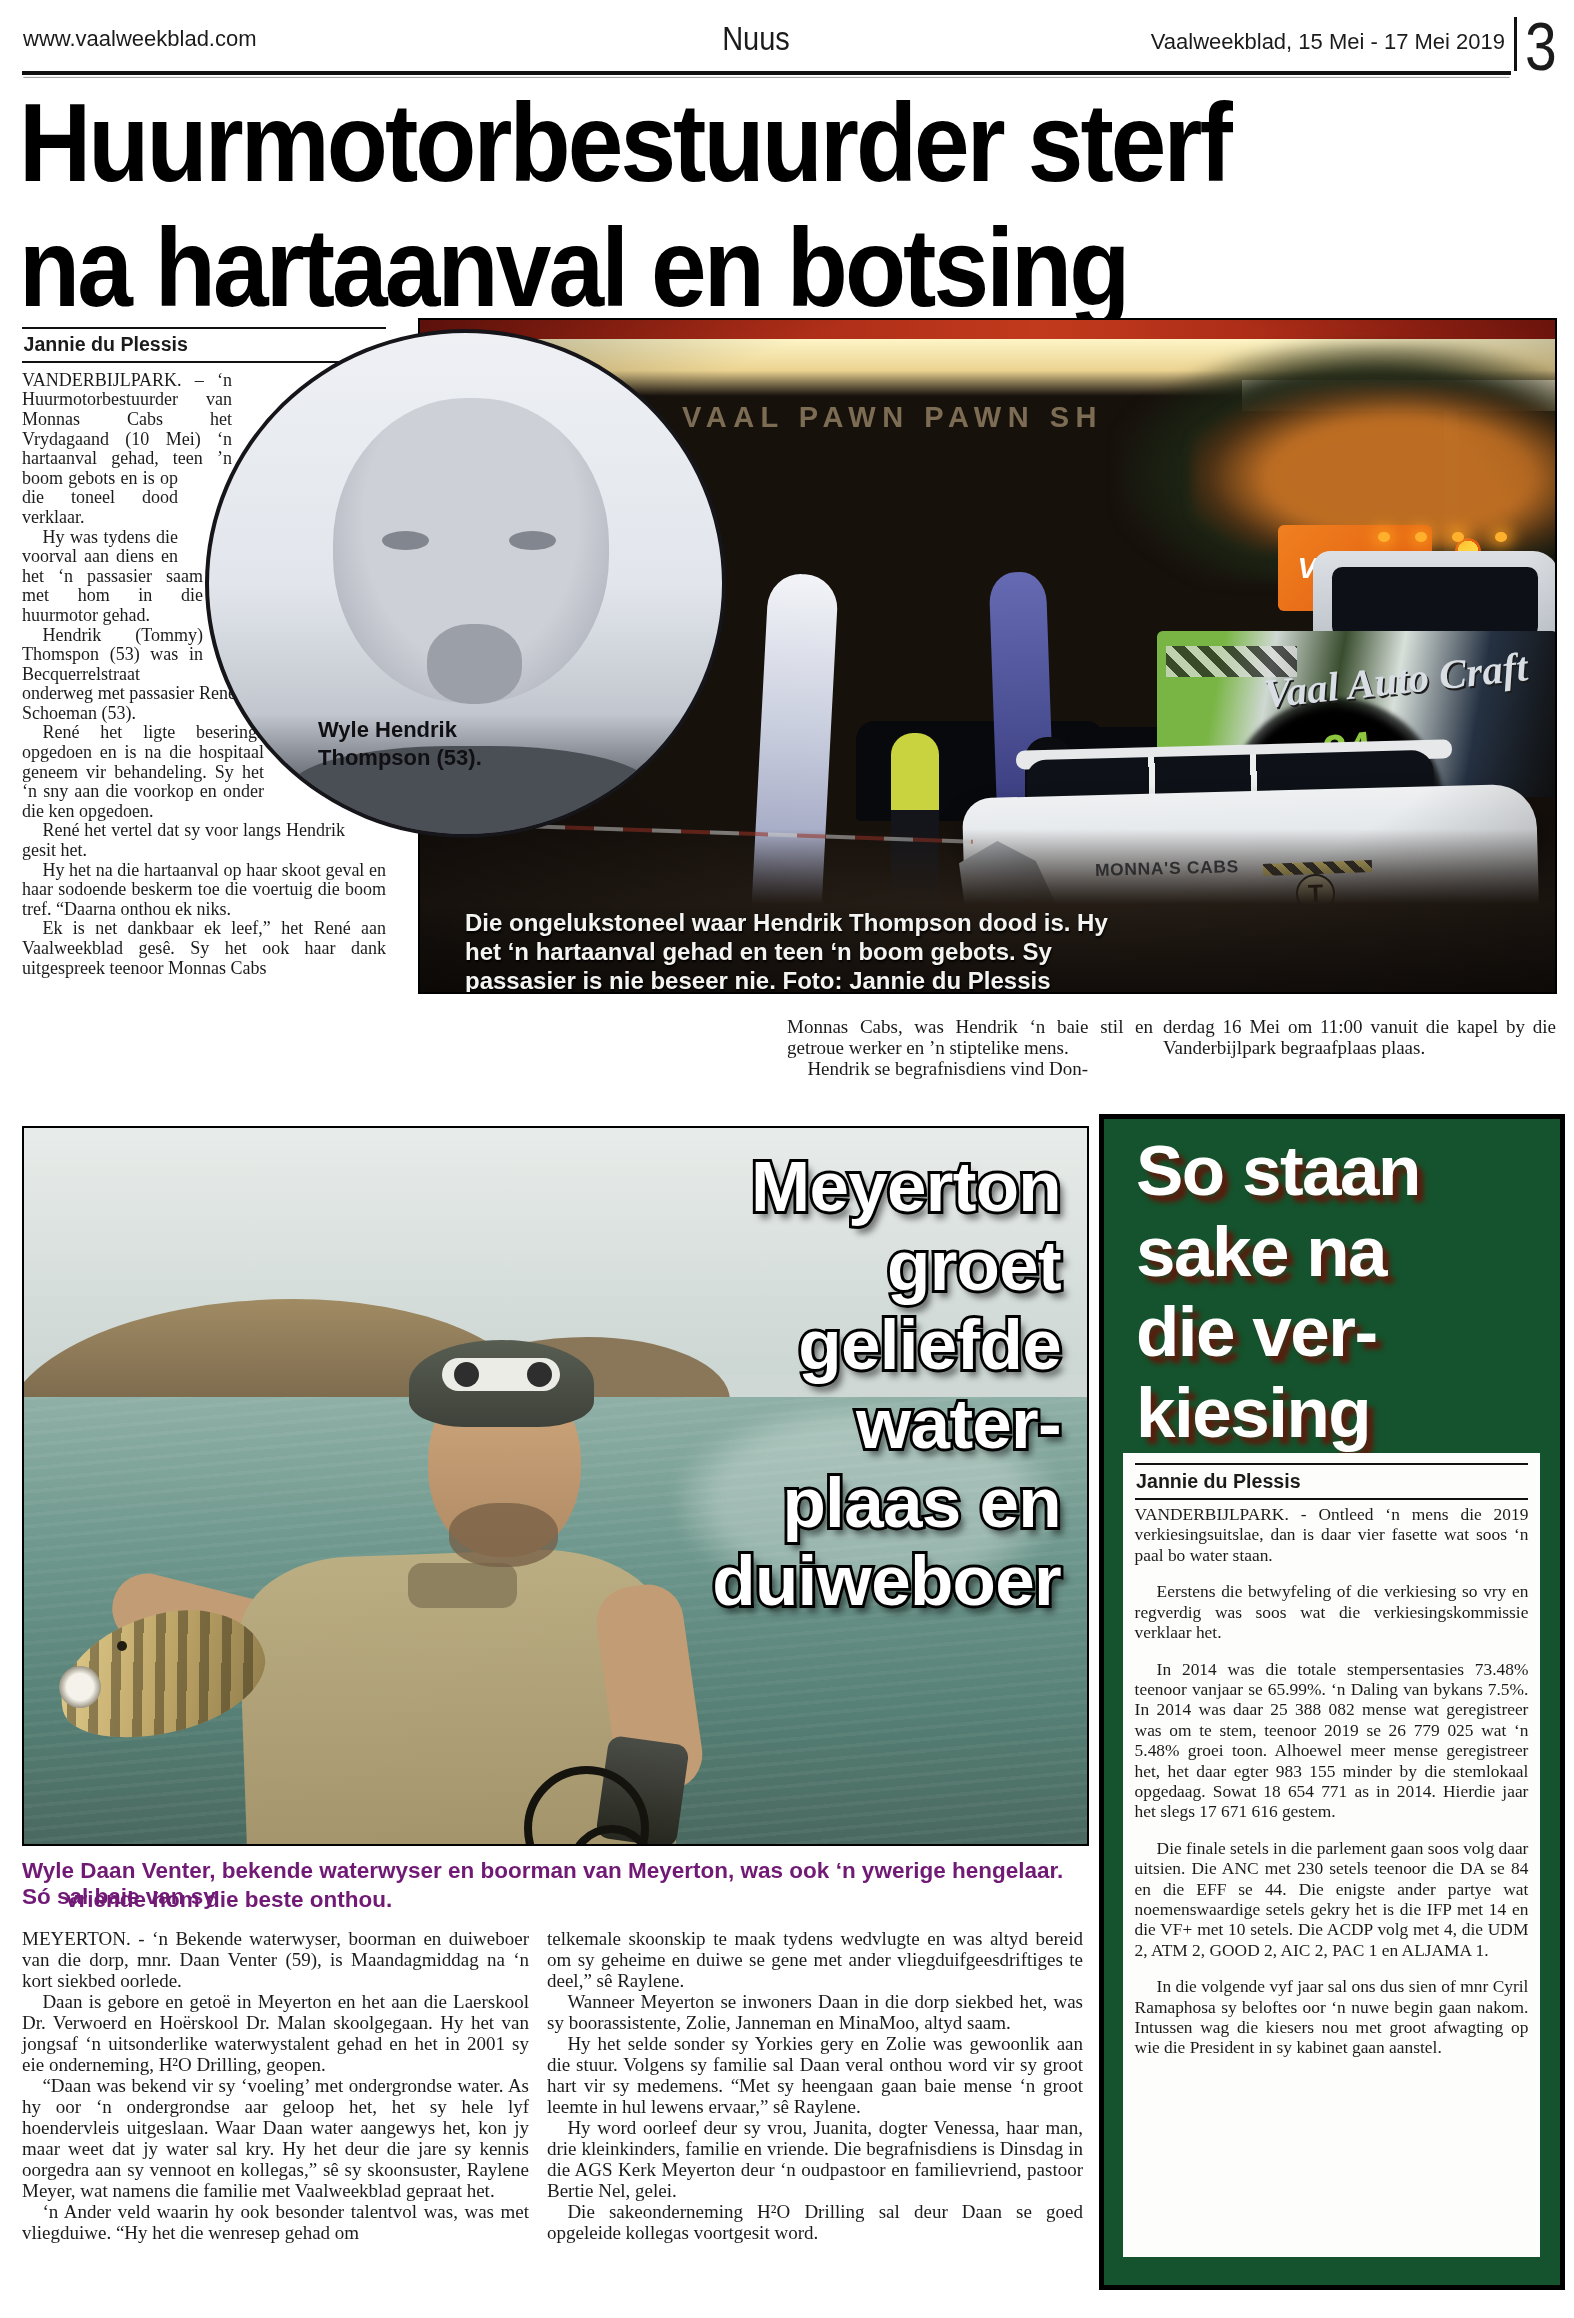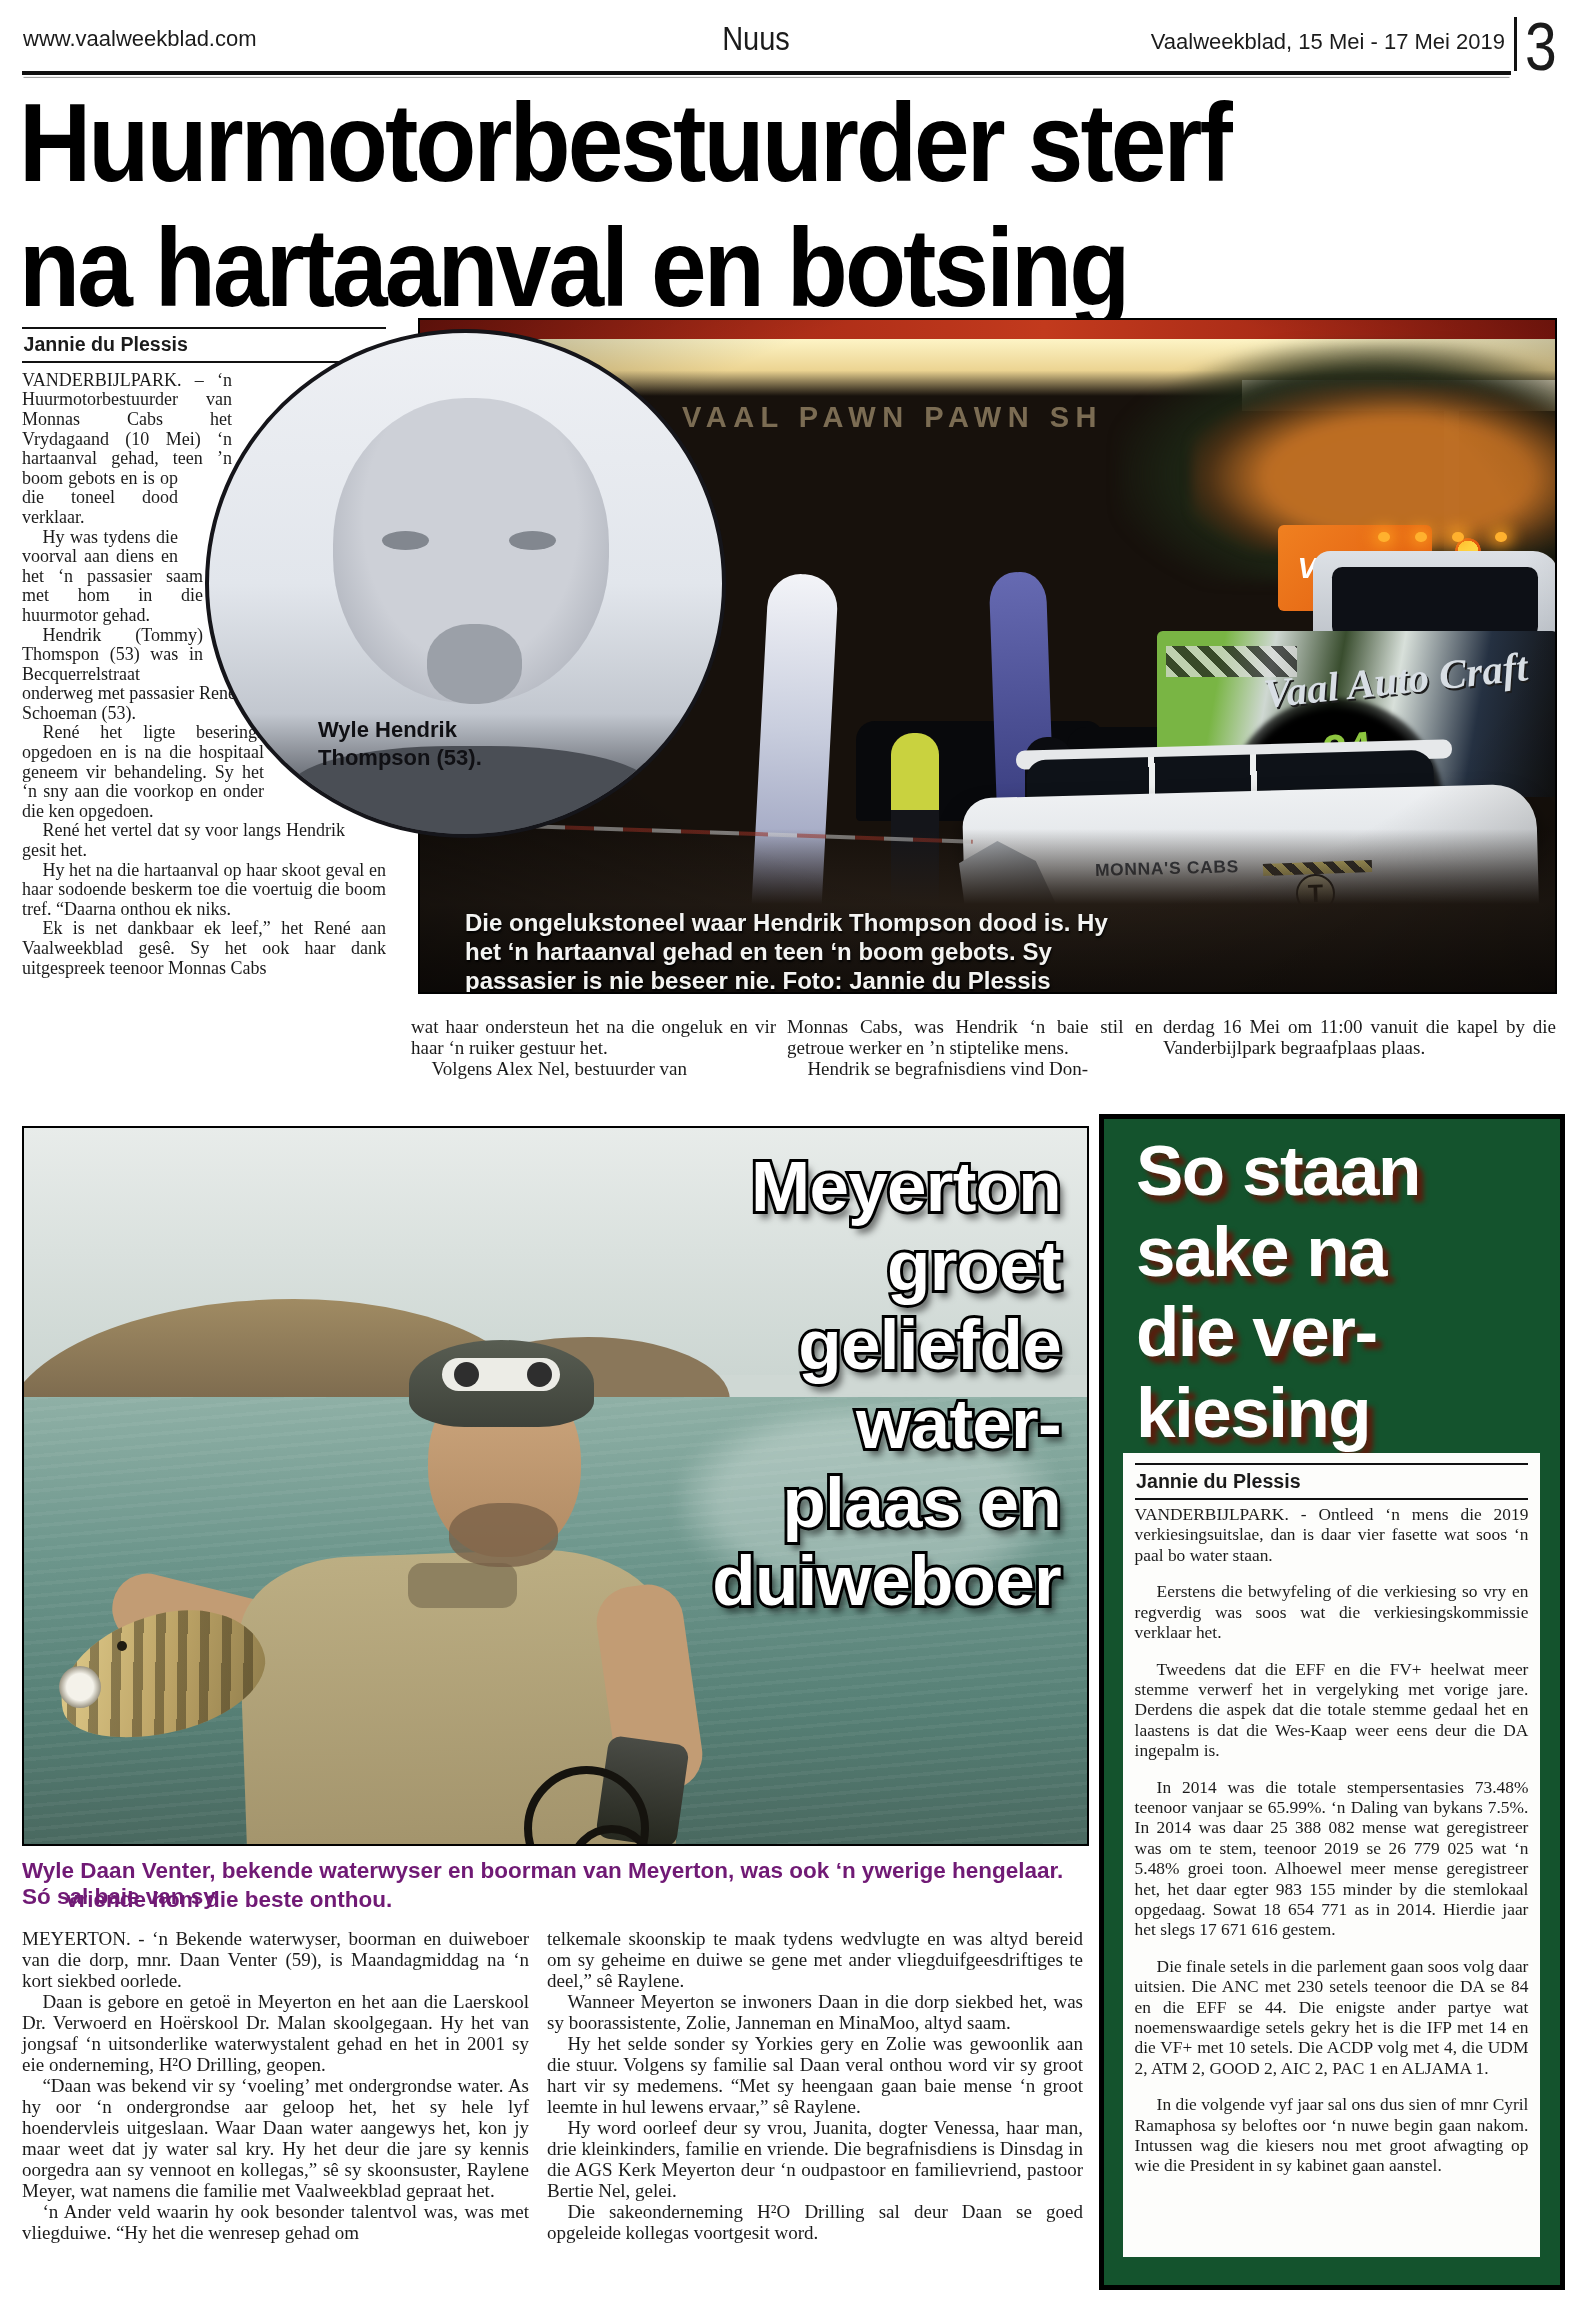--- a/index.html
+++ b/index.html
@@ -282,24 +282,20 @@
   <div class="abs portrait">
     <div class="abs p-face"></div>
     <div class="abs p-eye p-eye-l"></div>
     <div class="abs p-eye p-eye-r"></div>
     <div class="abs p-stash"></div>
     <div class="abs p-shoulders"></div>
   </div>
   <div class="abs portrait-cap pc1">Wyle Hendrik</div>
   <div class="abs portrait-cap pc2">Thompson (53).</div>
 
-  <div class="abs strip c2">
-    <p>wat haar ondersteun het na die ongeluk en vir haar ‘n ruiker gestuur het.</p>
-    <p>Volgens Alex Nel, bestuurder van</p>
-  </div>
   <div class="abs strip c3">
     <p>Monnas Cabs, was Hendrik ‘n baie stil en getroue werker en ’n stiptelike mens.</p>
     <p>Hendrik se begrafnisdiens vind Don-</p>
   </div>
   <div class="abs strip c4">
     <p>derdag 16 Mei om 11:00 vanuit die kapel by die Vanderbijlpark begraafplaas plaas.</p>
   </div>
 
   <div class="abs photo-mey">
     <div class="abs mey-sky"></div>
@@ -355,21 +351,20 @@
     <div class="abs el-headline">
       <div>So staan</div>
       <div>sake na</div>
       <div>die ver-</div>
       <div>kiesing</div>
     </div>
     <div class="abs el-panel">
       <div class="byline">Jannie du Plessis</div>
       <p>VANDERBIJLPARK. - Ontleed ‘n mens die 2019 verkiesingsuitslae, dan is daar vier fasette wat soos ‘n paal bo water staan.</p>
       <p>Eerstens die betwyfeling of die verkiesing so vry en regverdig was soos wat die verkiesingskommissie verklaar het.</p>
-      <p>Tweedens dat die EFF en die FV+ heelwat meer stemme verwerf het in vergelyking met vorige jare. Derdens die aspek dat die totale stemme gedaal het en laastens is dat die Wes-Kaap weer eens deur die DA ingepalm is.</p>
       <p>In 2014 was die totale stempersentasies 73.48% teenoor vanjaar se 65.99%. ‘n Daling van bykans 7.5%. In 2014 was daar 25 388 082 mense wat geregistreer was om te stem, teenoor 2019 se 26 779 025 wat ‘n 5.48% groei toon. Alhoewel meer mense geregistreer het, het daar egter 983 155 minder by die stemlokaal opgedaag. Sowat 18 654 771 as in 2014. Hierdie jaar het slegs 17 671 616 gestem.</p>
       <p>Die finale setels in die parlement gaan soos volg daar uitsien. Die ANC met 230 setels teenoor die DA se 84 en die EFF se 44. Die enigste ander partye wat noemenswaardige setels gekry het is die IFP met 14 en die VF+ met 10 setels. Die ACDP volg met 4, die UDM 2, ATM 2, GOOD 2, AIC 2, PAC 1 en ALJAMA 1.</p>
       <p>In die volgende vyf jaar sal ons dus sien of mnr Cyril Ramaphosa sy beloftes oor ‘n nuwe begin gaan nakom. Intussen wag die kiesers nou met groot afwagting op wie die President in sy kabinet gaan aanstel.</p>
     </div>
   </div>
 
 </div>
 
 
 </body></html>

